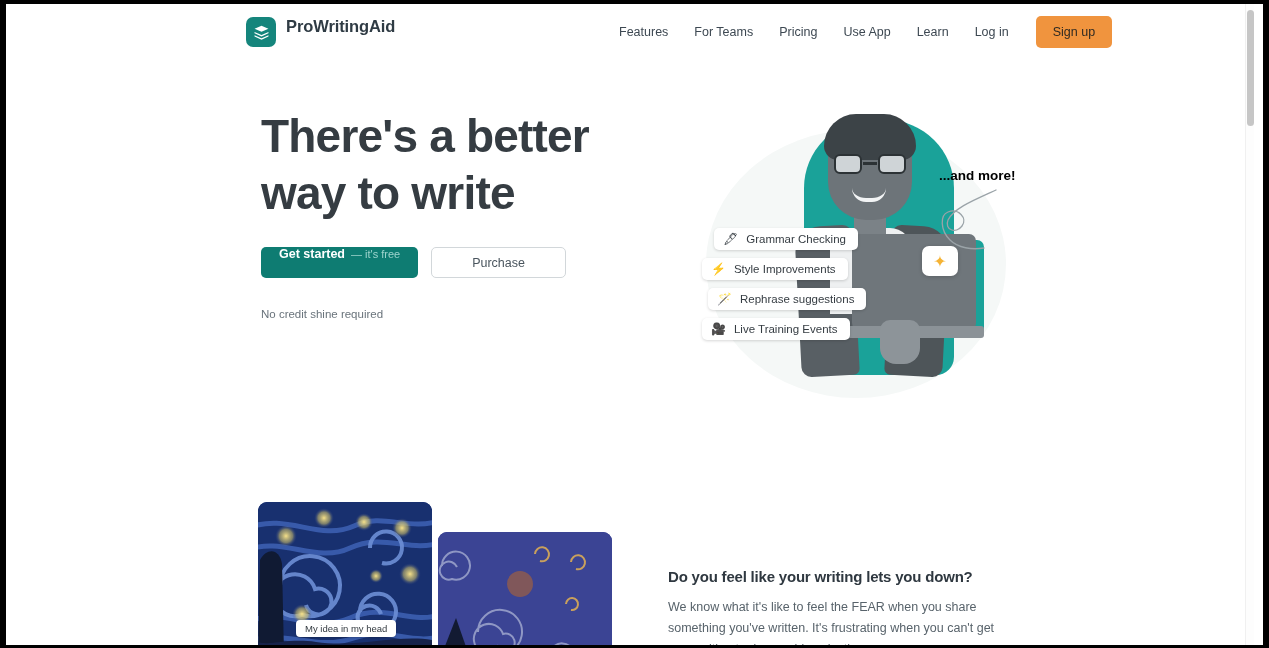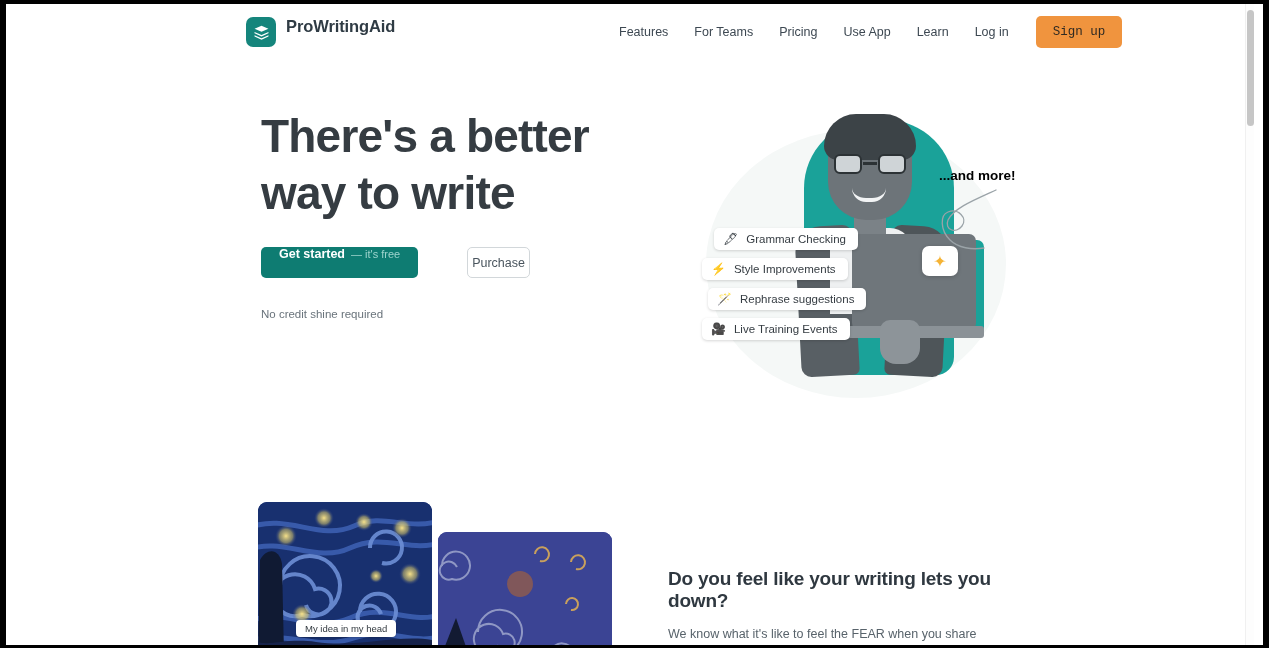--- a/index.html
+++ b/index.html
@@ -99,21 +99,21 @@
   }
   #signup-button {
     margin-left: 14px;
     background: #f0943e;
     color: #2f2a22;
     font-size: 12.5px;
     border: none;
     border-radius: 5px;
     padding: 9px 17px;
     cursor: pointer;
-    font-family: Liberation Mono, monospace;
+    font-family: Liberation Sans, sans-serif;
     white-space: nowrap;
   }
 
   
   #hero {
     position: absolute;
     left: 10px; top: 56px;
     width: 1248px;
     height: 420px;
   }
@@ -163,26 +163,25 @@
   }
   #get-started-note {
     color: #9ed4cd;
     font-size: 11px;
   }
   #purchase-button {
     background: #ffffff;
     border: 1px solid #d2d7da;
     border-radius: 5px;
     height: 31px;
-    padding: 0 4px;
+    padding: 0 40px;
     color: #4a555e;
     font-size: 12.5px;
     cursor: pointer;
     font-family: "Liberation Sans", sans-serif;
-    margin-left: 36px;
   }
   #no-credit-note {
     margin-top: 30px;
     font-size: 11.5px;
     color: #69737b;
   }
 
   
   #hero-art {
     position: absolute;
@@ -419,21 +418,21 @@
     box-shadow: 0 1px 2px rgba(0,0,0,0.2);
   }
   #section-two-copy {
     position: absolute;
     left: 662px;
     top: 88px;
     width: 350px;
   }
   #section-two-title {
     margin: 0;
-    font-size: 19px;
+    font-size: 15px;
     font-weight: bold;
     color: #2f3840;
     letter-spacing: -0.2px;
   }
   #section-two-body {
     margin: 12px 0 0 0;
     font-size: 12.5px;
     line-height: 21px;
     color: #58636b;
     width: 342px;

